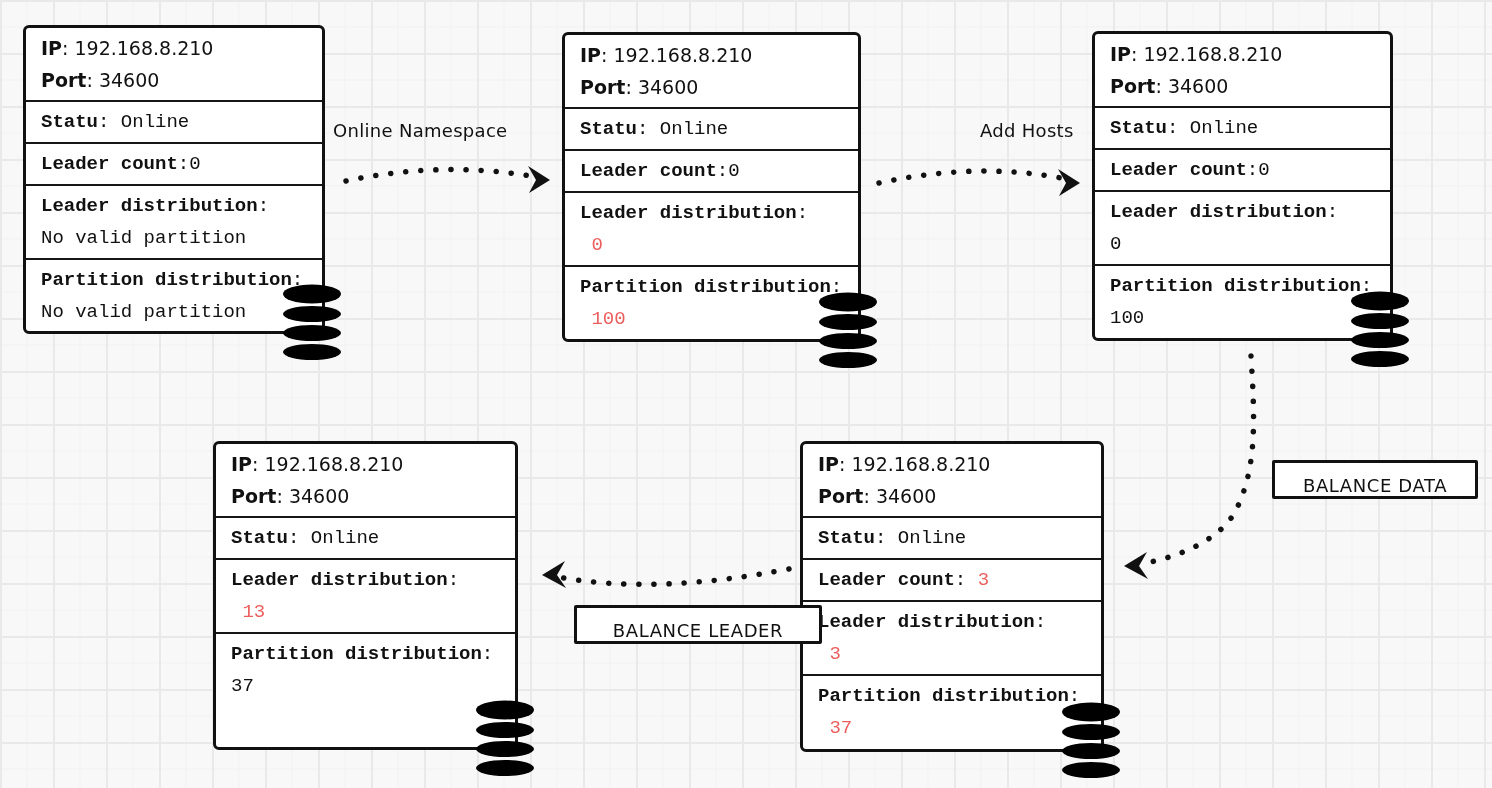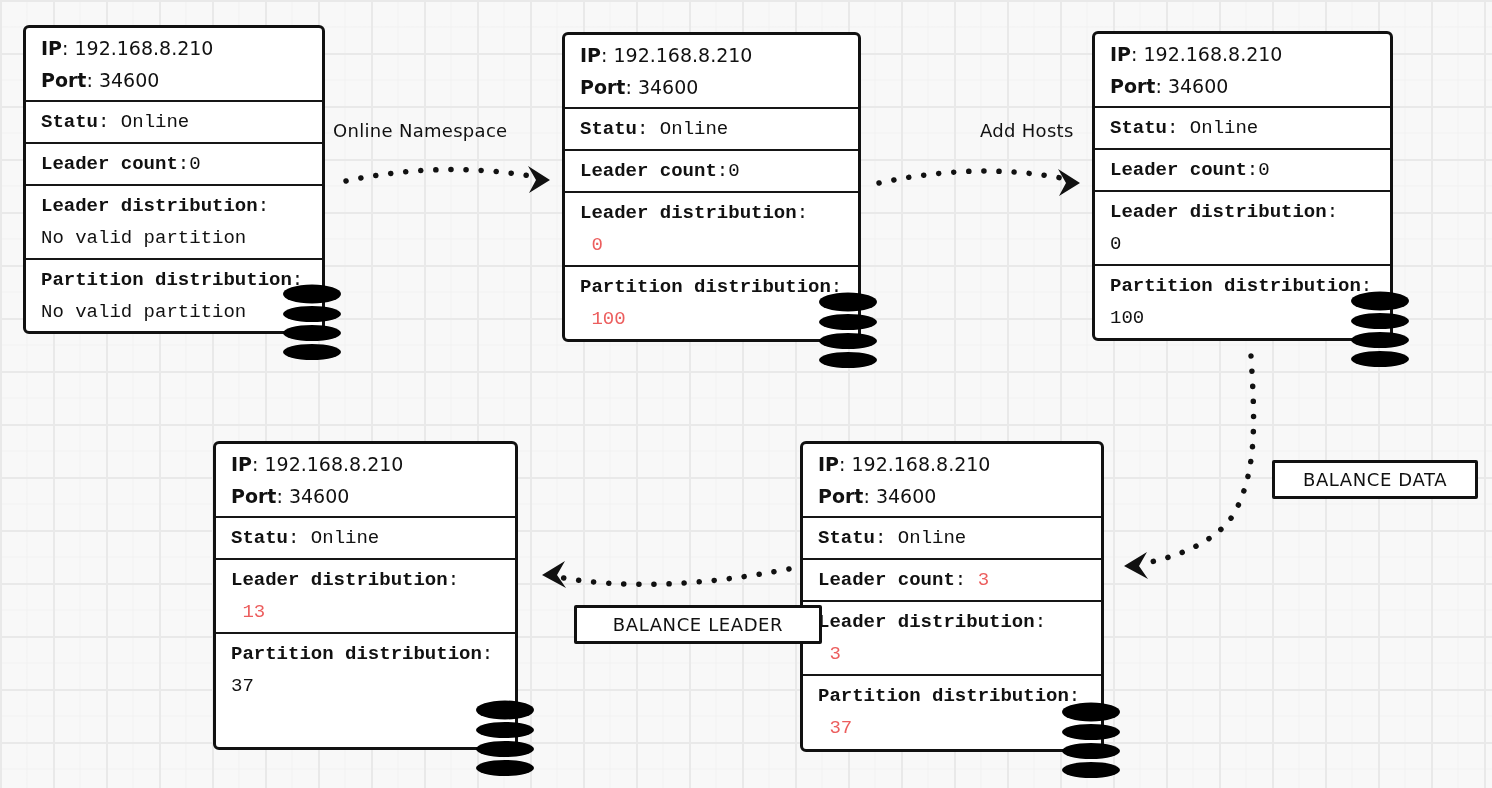--- a/index.html
+++ b/index.html
@@ -38,21 +38,21 @@
     letter-spacing:0.3px;
     white-space:pre;
   }
   .tag {
     position:absolute;
     box-sizing:border-box;
     background:#fff;
     border:3px solid #111;
     border-radius:2px;
     display:flex;
-    align-items:center;
+    align-items:flex-end;
     justify-content:center;
     font-size:18px;
     letter-spacing:0.6px;
     white-space:pre;
   }
   svg.arrows { position:absolute; left:0; top:0; pointer-events:none; }
   .dots {
     fill:none;
     stroke:#111;
     stroke-width:5.5;

